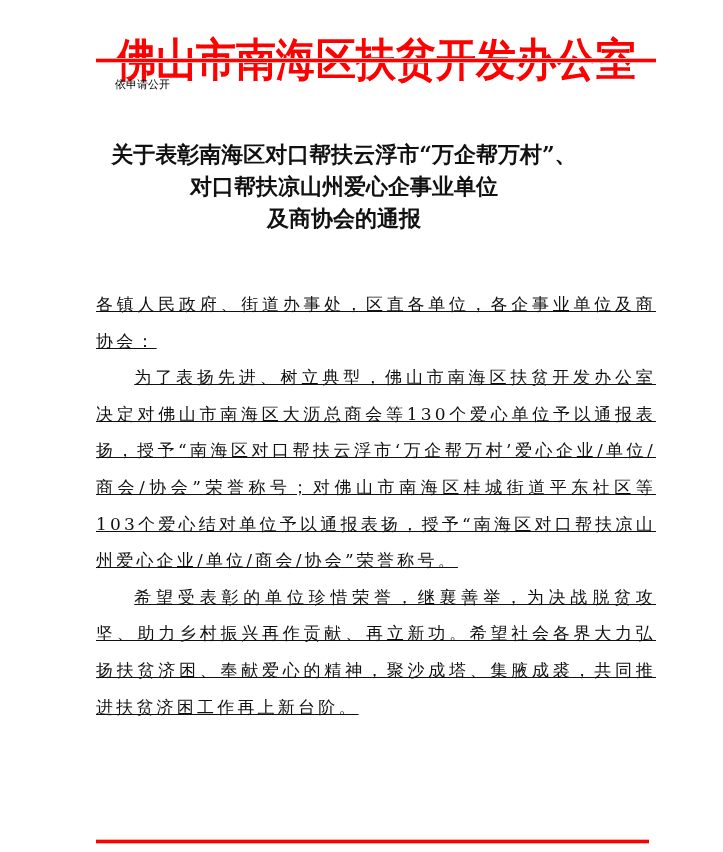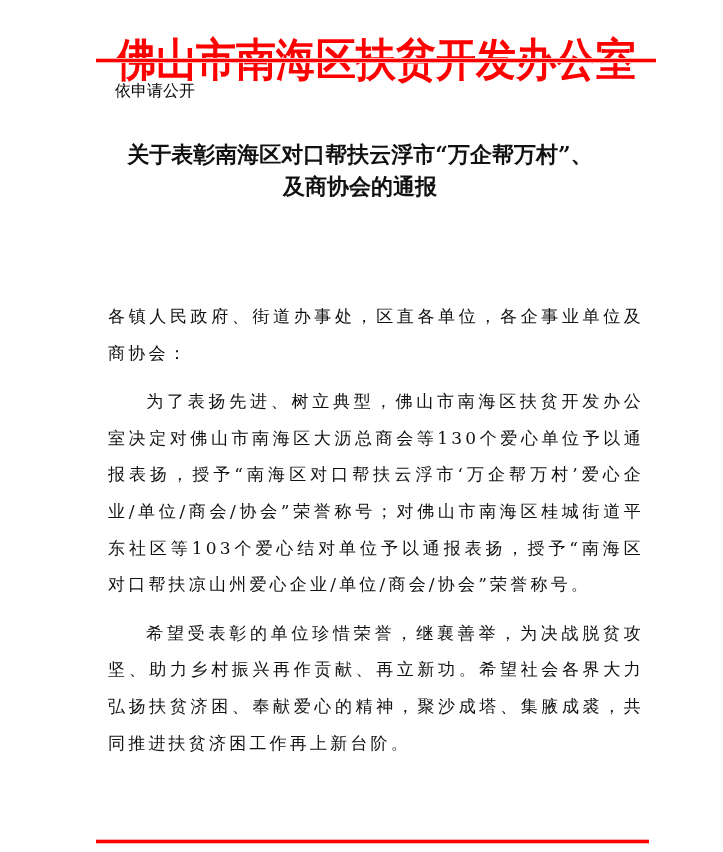--- a/index.html
+++ b/index.html
@@ -48,28 +48,28 @@
       width: 560px;
     }
     .rule-bottom {
       left: 96px;
       top: 840px;
       width: 553px;
     }
     .disclosure {
       position: absolute;
       left: 115px;
-      top: 80px;
-      font-size: 16px;
+      top: 74px;
+      font-size: 11px;
       line-height: 22px;
       font-family: "DejaVu Sans", sans-serif;
     }
     .notice-title {
       position: absolute;
-      left: 60px;
+      left: 44px;
       top: 138px;
       width: 600px;
       text-align: center;
       font-family: "DejaVu Serif", serif;
       font-size: 22px;
       line-height: 32px;
       font-weight: bold;
       color: #111;
     }
     .notice-title div {
@@ -80,22 +80,23 @@
       left: 96px;
       top: 286px;
       width: 560px;
       font-family: "DejaVu Serif", serif;
       font-size: 17px;
       line-height: 36.6px;
       letter-spacing: 3.2px;
       color: #111;
     }
     .body p {
-      margin: 12px;
+      margin: 0;
       text-align: justify;
+      text-decoration: underline;
     }
     .salutation {
       text-indent: 0;
     }
     .para {
       text-indent: 2.25em;
     }
   </style>
 </head>
 <body>
@@ -103,20 +104,21 @@
 <div class="doc-header">
   <span class="doc-header-title">佛山市南海区扶贫开发办公室</span>
 </div>
 
 <div class="red-rule rule-top"></div>
 
 <div class="disclosure">依申请公开</div>
 
 <div class="notice-title">
   <div>关于表彰南海区对口帮扶云浮市“万企帮万村”、</div>
+  <div>对口帮扶凉山州爱心企事业单位</div>
   <div>及商协会的通报</div>
 </div>
 
 <div class="body">
   <p class="salutation">各镇人民政府、街道办事处，区直各单位，各企事业单位及商协会：</p>
   <p class="para">为了表扬先进、树立典型，佛山市南海区扶贫开发办公室决定对佛山市南海区大沥总商会等130个爱心单位予以通报表扬，授予“南海区对口帮扶云浮市‘万企帮万村’爱心企业/单位/商会/协会”荣誉称号；对佛山市南海区桂城街道平东社区等103个爱心结对单位予以通报表扬，授予“南海区对口帮扶凉山州爱心企业/单位/商会/协会”荣誉称号。</p>
   <p class="para">希望受表彰的单位珍惜荣誉，继襄善举，为决战脱贫攻坚、助力乡村振兴再作贡献、再立新功。希望社会各界大力弘扬扶贫济困、奉献爱心的精神，聚沙成塔、集腋成裘，共同推进扶贫济困工作再上新台阶。</p>
 </div>
 
 <div class="red-rule rule-bottom"></div>

